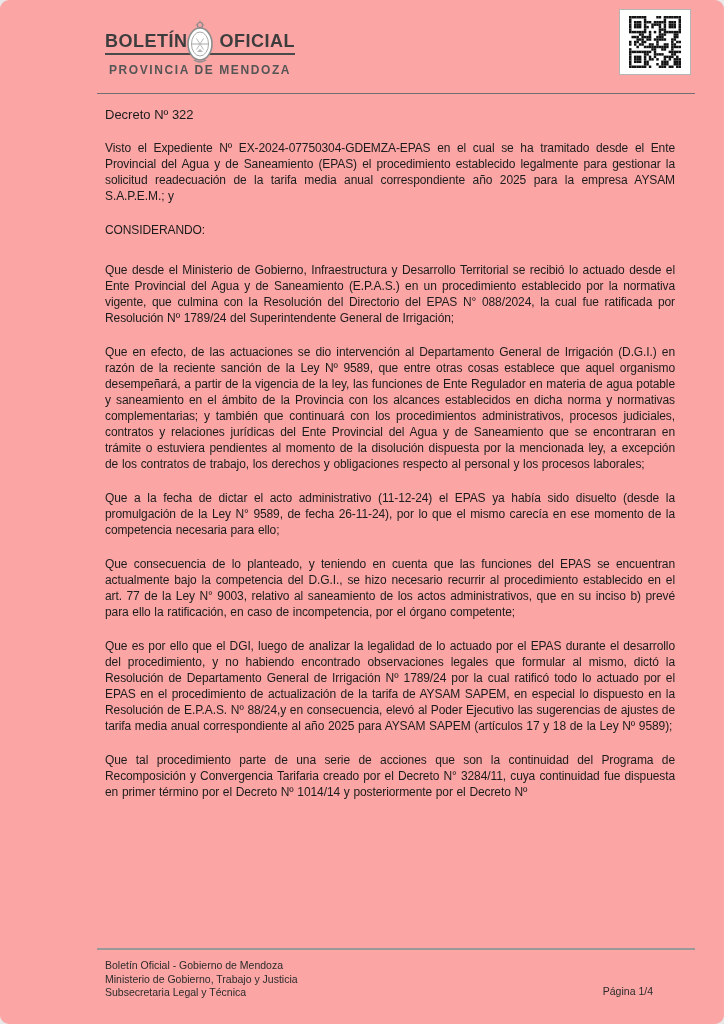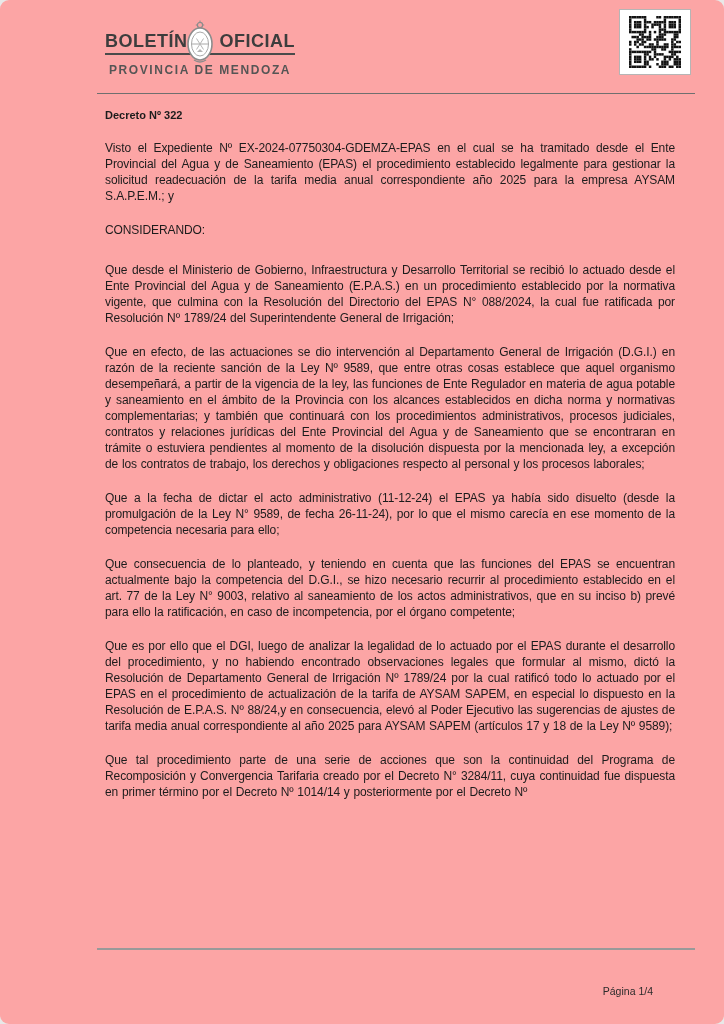--- a/index.html
+++ b/index.html
@@ -14,21 +14,21 @@
   .logo-row{position:relative;display:flex;align-items:center;justify-content:space-between;height:30px;}
   .logo-row::after{content:"";position:absolute;left:0;right:0;bottom:1px;height:2px;background:#4a4a4a;}
   .logo-word{font-size:18px;font-weight:700;color:#3d3d3d;letter-spacing:.5px;line-height:26px;}
   .coat{position:absolute;left:50%;top:-8px;transform:translateX(-50%);z-index:2;}
   .logo-sub{margin-top:7px;text-align:center;font-size:12px;font-weight:600;letter-spacing:1.6px;color:#555;}
   .qr-box{position:absolute;left:619px;top:9px;border:1px solid #b5b5b5;background:#fff;padding:6px 9px;line-height:0;}
   .header-rule{position:absolute;left:97px;top:93px;width:598px;height:0;border-top:1.5px solid #6f6f6f;}
   
   .content{position:absolute;left:105px;top:104px;width:570px;}
   .title{margin:0;font-size:14px;font-weight:700;line-height:16px;max-width:520px;letter-spacing:.1px;}
-  .decree{font-size:11px;font-weight:700;line-height:16px;margin-top:3px;}
+  .decree{font-size:13px;font-weight:400;line-height:16px;margin-top:3px;}
   .date-line{margin-top:26px;text-align:right;font-size:12.5px;line-height:15px;}
   .body-text p{
     margin:0 0 18px 0;font-size:12px;line-height:16px;text-align:justify;
     letter-spacing:-0.1px;word-spacing:.5px;
   }
   .body-text{margin-top:17px;}
   .considerando{margin-bottom:24px !important;text-align:left !important;}
   .body-text p:last-child{margin-bottom:4px;}
   
   .footer{position:absolute;left:97px;top:948px;width:598px;border-top:2px solid #999;}
@@ -325,16 +325,21 @@
       <p>Que desde el Ministerio de Gobierno, Infraestructura y Desarrollo Territorial se recibió lo actuado desde el Ente Provincial del Agua y de Saneamiento (E.P.A.S.) en un procedimiento establecido por la normativa vigente, que culmina con la Resolución del Directorio del EPAS N° 088/2024, la cual fue ratificada por Resolución Nº 1789/24 del Superintendente General de Irrigación;</p>
       <p>Que en efecto, de las actuaciones se dio intervención al Departamento General de Irrigación (D.G.I.) en razón de la reciente sanción de la Ley Nº 9589, que entre otras cosas establece que aquel organismo desempeñará, a partir de la vigencia de la ley, las funciones de Ente Regulador en materia de agua potable y saneamiento en el ámbito de la Provincia con los alcances establecidos en dicha norma y normativas complementarias; y también que continuará con los procedimientos administrativos, procesos judiciales, contratos y relaciones jurídicas del Ente Provincial del Agua y de Saneamiento que se encontraran en trámite o estuviera pendientes al momento de la disolución dispuesta por la mencionada ley, a excepción de los contratos de trabajo, los derechos y obligaciones respecto al personal y los procesos laborales;</p>
       <p>Que a la fecha de dictar el acto administrativo (11-12-24) el EPAS ya había sido disuelto (desde la promulgación de la Ley N° 9589, de fecha 26-11-24), por lo que el mismo carecía en ese momento de la competencia necesaria para ello;</p>
       <p>Que consecuencia de lo planteado, y teniendo en cuenta que las funciones del EPAS se encuentran actualmente bajo la competencia del D.G.I., se hizo necesario recurrir al procedimiento establecido en el art. 77 de la Ley N° 9003, relativo al saneamiento de los actos administrativos, que en su inciso b) prevé para ello la ratificación, en caso de incompetencia, por el órgano competente;</p>
       <p>Que es por ello que el DGI, luego de analizar la legalidad de lo actuado por el EPAS durante el desarrollo del procedimiento, y no habiendo encontrado observaciones legales que formular al mismo, dictó la Resolución de Departamento General de Irrigación Nº 1789/24 por la cual ratificó todo lo actuado por el EPAS en el procedimiento de actualización de la tarifa de AYSAM SAPEM, en especial lo dispuesto en la Resolución de E.P.A.S. Nº 88/24,y en consecuencia, elevó al Poder Ejecutivo las sugerencias de ajustes de tarifa media anual correspondiente al año 2025 para AYSAM SAPEM (artículos 17 y 18 de la Ley Nº 9589);</p>
       <p>Que tal procedimiento parte de una serie de acciones que son la continuidad del Programa de Recomposición y Convergencia Tarifaria creado por el Decreto N° 3284/11, cuya continuidad fue dispuesta en primer término por el Decreto Nº 1014/14 y posteriormente por el Decreto Nº</p>
     </div>
   </div>
 
   <div class="footer">
+    <div class="footer-lines">
+      <div class="footer-line">Boletín Oficial - Gobierno de Mendoza</div>
+      <div class="footer-line">Ministerio de Gobierno, Trabajo y Justicia</div>
+      <div class="footer-line">Subsecretaria Legal y Técnica</div>
+    </div>
     <div class="page-number">Página 1/4</div>
   </div>
 
 </div>
 
 </body></html>

